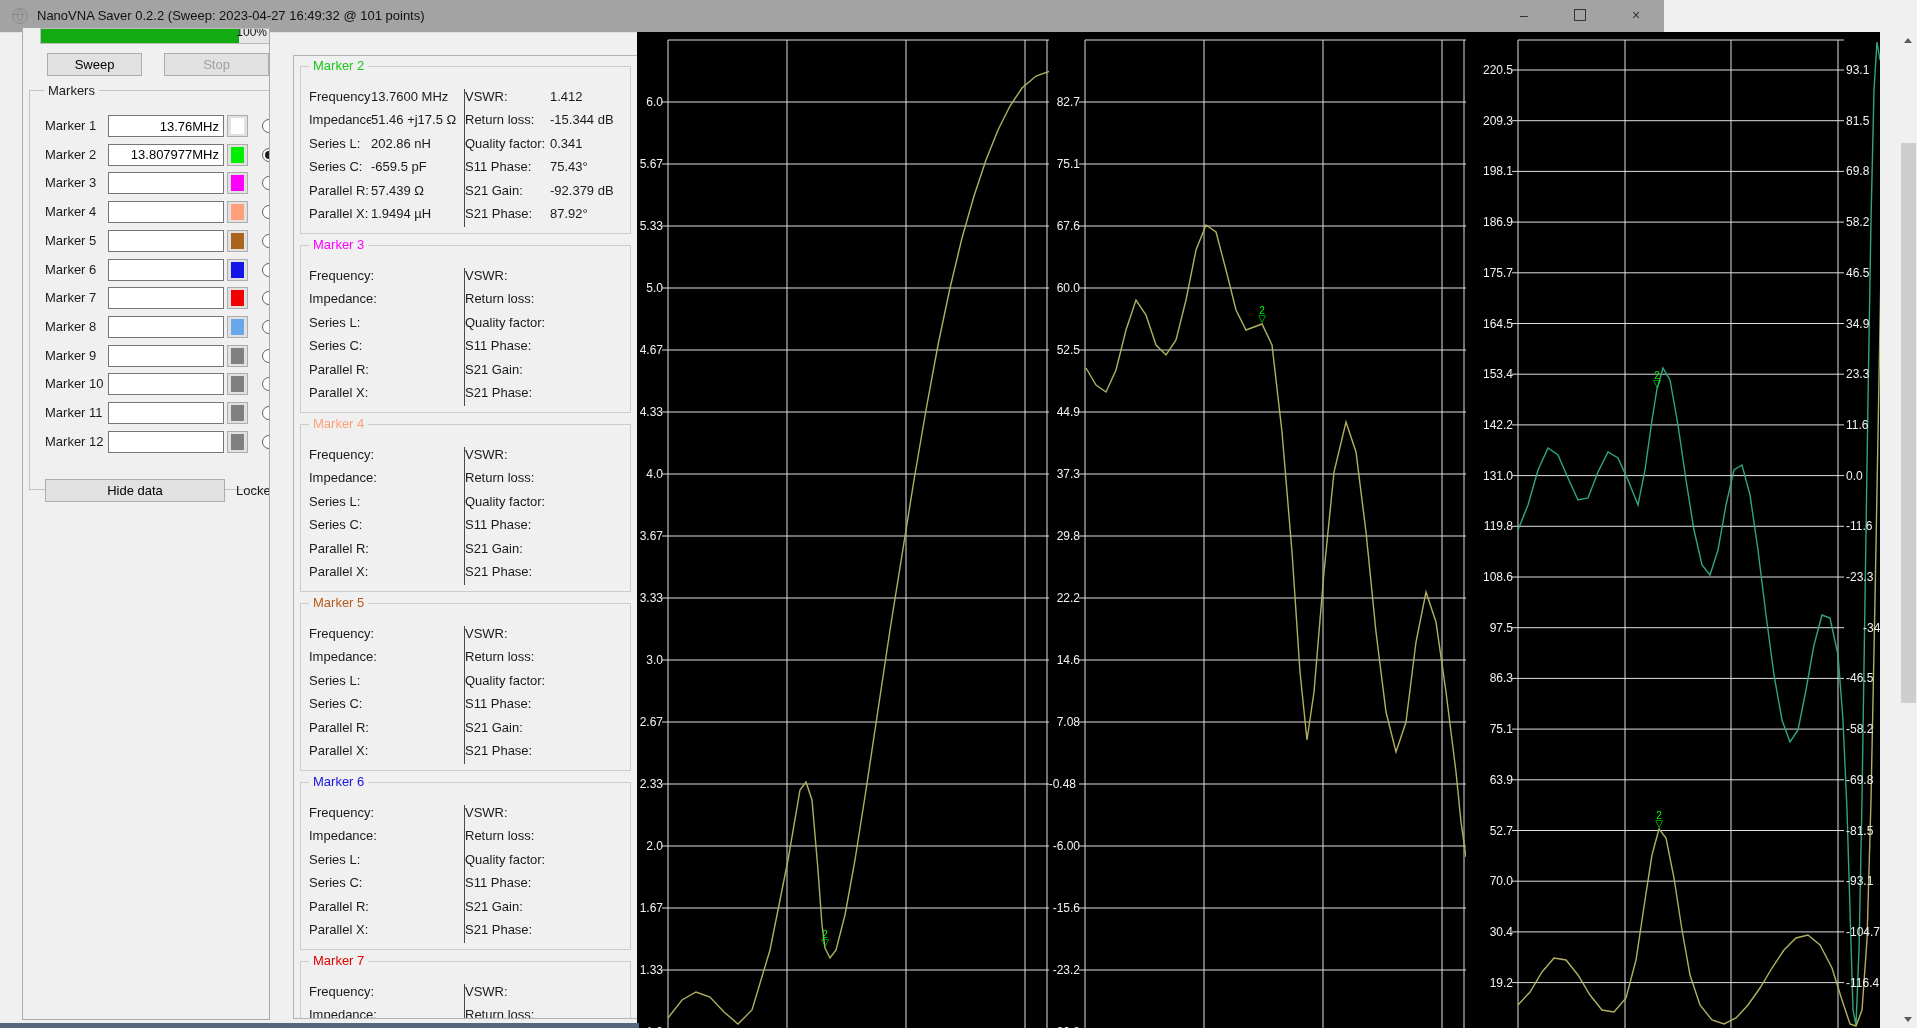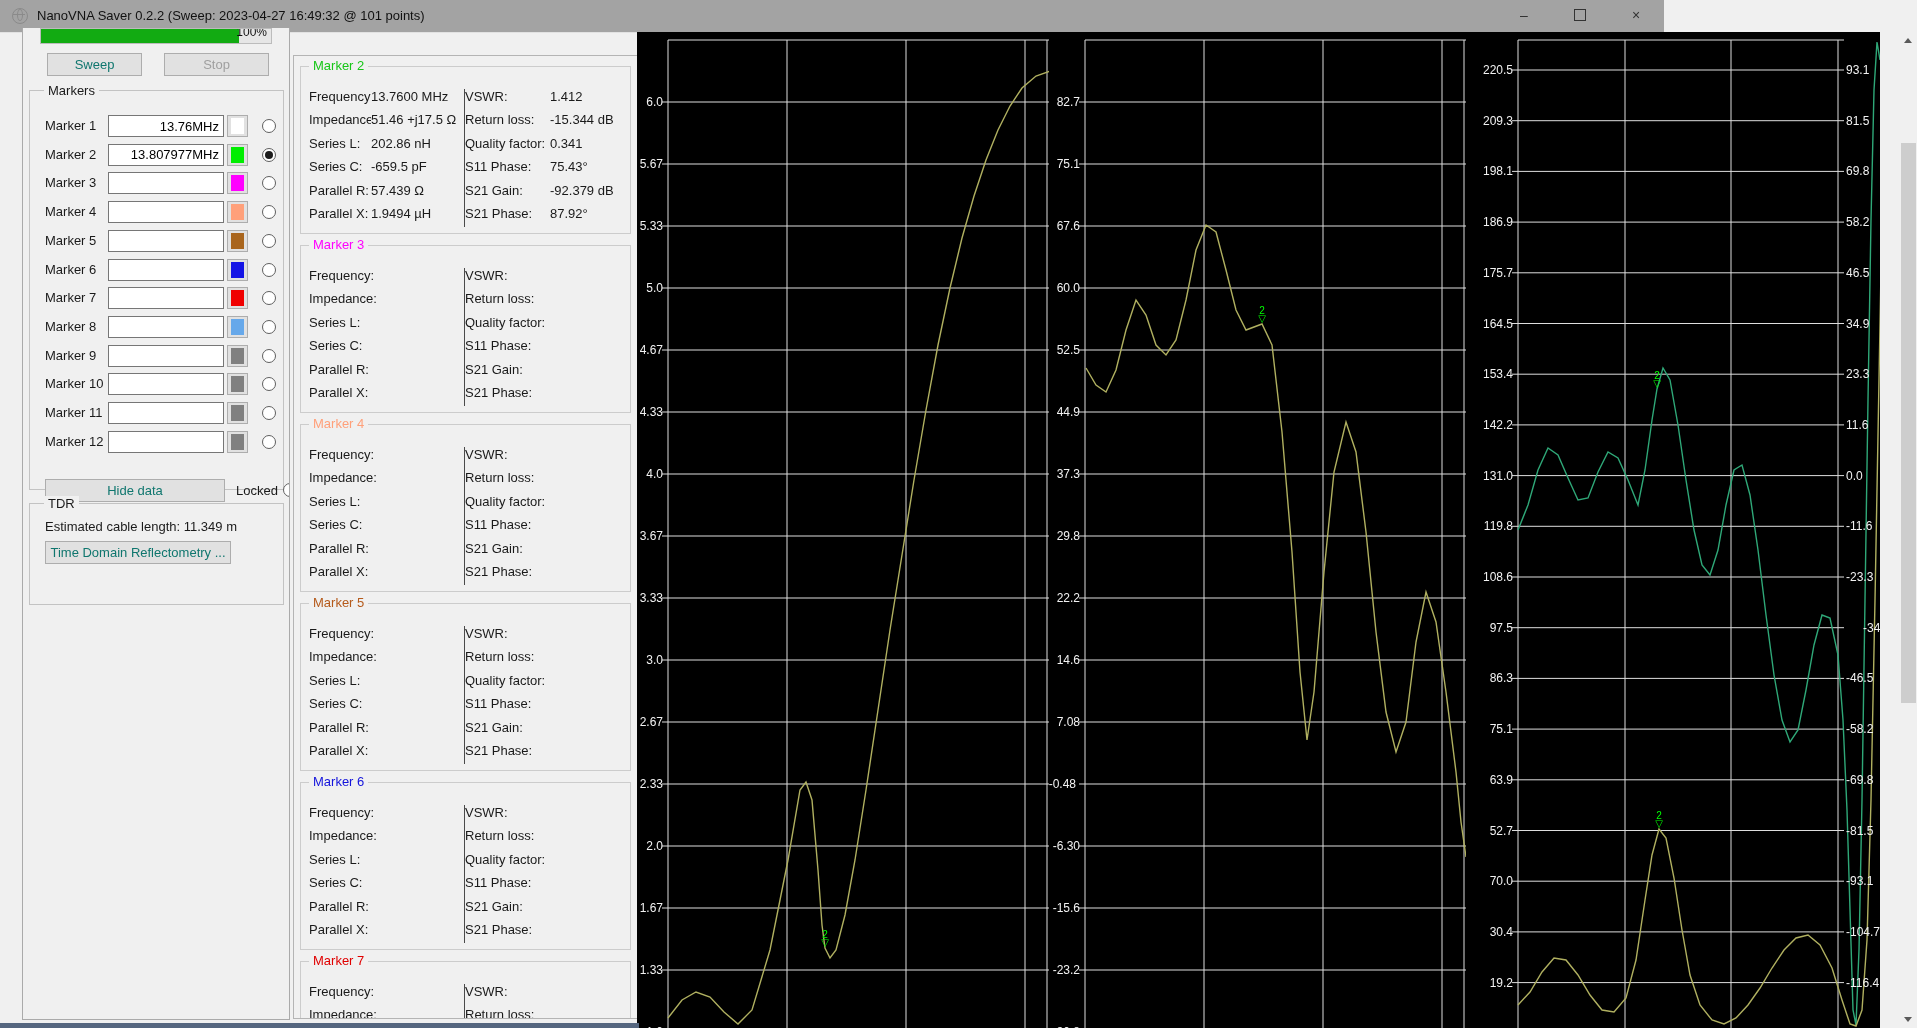--- a/index.html
+++ b/index.html
@@ -13,25 +13,25 @@
   
   .titlebar{position:absolute;left:0;top:0;width:1664px;height:32px;background:#a3a3a3;border-bottom:1px solid #e2e2e2;}
   .app-icon{position:absolute;left:12px;top:8px;width:16px;height:16px;border:1.5px solid #8a8a8a;border-radius:50%;box-sizing:border-box;}
   .app-icon:before{content:"";position:absolute;left:50%;top:0;width:6px;height:12px;margin-left:-3px;border:1px solid #8a8a8a;border-radius:50%;box-sizing:border-box;}
   .app-icon:after{content:"";position:absolute;left:0;top:5px;width:12px;height:1px;background:#8a8a8a;}
   .title-text{position:absolute;left:37px;top:8px;font-size:13px;color:#111;white-space:nowrap;}
   .win-btn{position:absolute;top:0;width:56px;height:31px;text-align:center;line-height:31px;font-size:14px;color:#333;}
   .win-min{right:112px;} .win-max{right:56px;} .win-close{right:0;}
   .win-max span{display:inline-block;width:10px;height:10px;border:1px solid #333;vertical-align:middle;margin-top:-3px;}
   
-  .sidebar{position:absolute;left:22px;top:28px;width:268px;height:992px;border:1px solid #aaaaaa;border-top:none;background:#f0f0f0;box-sizing:border-box;overflow:hidden;}
+  .sidebar{position:absolute;left:22px;top:28px;width:248px;height:992px;border:1px solid #aaaaaa;border-top:none;background:#f0f0f0;box-sizing:border-box;overflow:hidden;}
   .progress{position:absolute;left:17px;top:0px;width:232px;height:16px;border:1px solid #bcbcbc;background:#e6e6e6;box-sizing:border-box;overflow:hidden;}
   .progress-fill{position:absolute;left:0;top:0;height:100%;background:#12ab12;}
   .progress-text{position:absolute;right:4px;top:-4px;font-size:12px;color:#111;}
-  .btn{position:absolute;background:#e1e1e1;border:1px solid #adadad;box-sizing:border-box;text-align:center;font-size:13px;color:#0f766e;line-height:21px;}
+  .btn{position:absolute;background:#e1e1e1;border:1px solid #adadad;box-sizing:border-box;text-align:center;font-size:13px;color:#000000;line-height:21px;}
   .btn.disabled{color:#9f9f9f;}
   .groupbox{position:absolute;border:1px solid #c3c3c3;box-sizing:border-box;}
   .groupbox>.gb-label{position:absolute;top:-8px;left:14px;background:#f0f0f0;padding:0 4px;font-size:13px;color:#1a1a1a;}
   .mrow{position:absolute;left:0;width:100%;height:24px;}
   .mrow .mlabel{position:absolute;left:15px;top:3px;font-size:13px;}
   .mrow input{position:absolute;left:78px;top:0px;width:116px;height:22px;border:1px solid #767676;background:#fff;font-size:13px;text-align:right;padding:0 4px;box-sizing:border-box;font-family:"Liberation Sans",sans-serif;}
   .swatch{position:absolute;left:197px;top:0px;width:21px;height:22px;background:#e1e1e1;border:1px solid #adadad;box-sizing:border-box;}
   .swatch i{position:absolute;left:3px;top:2px;right:3px;bottom:2px;display:block;}
   .radio{position:absolute;width:14px;height:14px;border:1px solid #5f5f5f;border-radius:50%;background:#fff;box-sizing:border-box;}
   .radio.checked:after{content:"";position:absolute;left:2px;top:2px;width:8px;height:8px;border-radius:50%;background:#1d1d1d;}
@@ -178,25 +178,20 @@
             <i style="background: rgb(128, 128, 128);"></i>
           </span>
           <span class="radio" style="left:232px;top:4px;"></span>
         </div>
       </div>
     <div class="btn" style="left:15px;top:388px;width:180px;height:23px;">Hide data</div>
     <span style="position:absolute;left:206px;top:392px;">Locked</span>
     <span class="radio" style="left:253px;top:392px;"></span>
   </div>
 
-  <div class="groupbox" style="left:6px;top:475px;width:255px;height:102px;">
-    <span class="gb-label">TDR</span>
-    <span style="position:absolute;left:15px;top:15px;">Estimated cable length:  11.349 m</span>
-    <div class="btn" style="left:15px;top:37px;width:186px;height:23px;">Time Domain Reflectometry ...</div>
-  </div>
 </div>
 
 <div class="marker-panel" id="marker-panel">
     <div class="mbox" style="top: 10px;">
       <span class="mbox-title" style="color: rgb(23, 198, 23);">Marker 2</span>
       <div class="mbox-rows">
         <div class="mcol-left">
           <div class="drow" style="top: 0px;"><span class="dlabel clip">Frequency:</span><span class="dval">13.7600 MHz</span></div>
           <div class="drow" style="top: 23.4px;"><span class="dlabel clip">Impedance:</span><span class="dval">51.46 +j17.5 Ω</span></div>
           <div class="drow" style="top: 46.8px;"><span class="dlabel clip">Series L:</span><span class="dval">202.86 nH</span></div>
@@ -389,21 +384,21 @@
       <span class="tick tl" style="right: 386px; top: 188px;">67.6</span>
       <span class="tick tl" style="right: 386px; top: 250px;">60.0</span>
       <span class="tick tl" style="right: 386px; top: 312px;">52.5</span>
       <span class="tick tl" style="right: 386px; top: 374px;">44.9</span>
       <span class="tick tl" style="right: 386px; top: 436px;">37.3</span>
       <span class="tick tl" style="right: 386px; top: 498px;">29.8</span>
       <span class="tick tl" style="right: 386px; top: 560px;">22.2</span>
       <span class="tick tl" style="right: 386px; top: 622px;">14.6</span>
       <span class="tick tl" style="right: 386px; top: 684px;">7.08</span>
       <span class="tick tl" style="right: 390px; top: 746px;">-0.48</span>
-      <span class="tick tl" style="right: 386px; top: 808px;">-6.30</span>
+      <span class="tick tl" style="right: 386px; top: 808px;">-6.00</span>
       <span class="tick tl" style="right: 386px; top: 870px;">-15.6</span>
       <span class="tick tl" style="right: 386px; top: 932px;">-23.2</span>
       <span class="tick tl" style="right: 386px; top: 994px;">-30.8</span>
       <div class="cmarker" style="left: 207px; top: 275px; color: rgb(0, 255, 0);"><span>2</span><br><span>▽</span></div>
     </div>
     <div class="chart" style="left: 1466px; width: 414px;">
       <svg width="414" height="996" style="position: absolute; left: 0px; top: 0px;">
         <line x1="46" y1="38" x2="378" y2="38" stroke="#dedede" stroke-width="1"></line>
         <line x1="46" y1="88.7" x2="378" y2="88.7" stroke="#dedede" stroke-width="1"></line>
         <line x1="46" y1="139.4" x2="378" y2="139.4" stroke="#dedede" stroke-width="1"></line>

